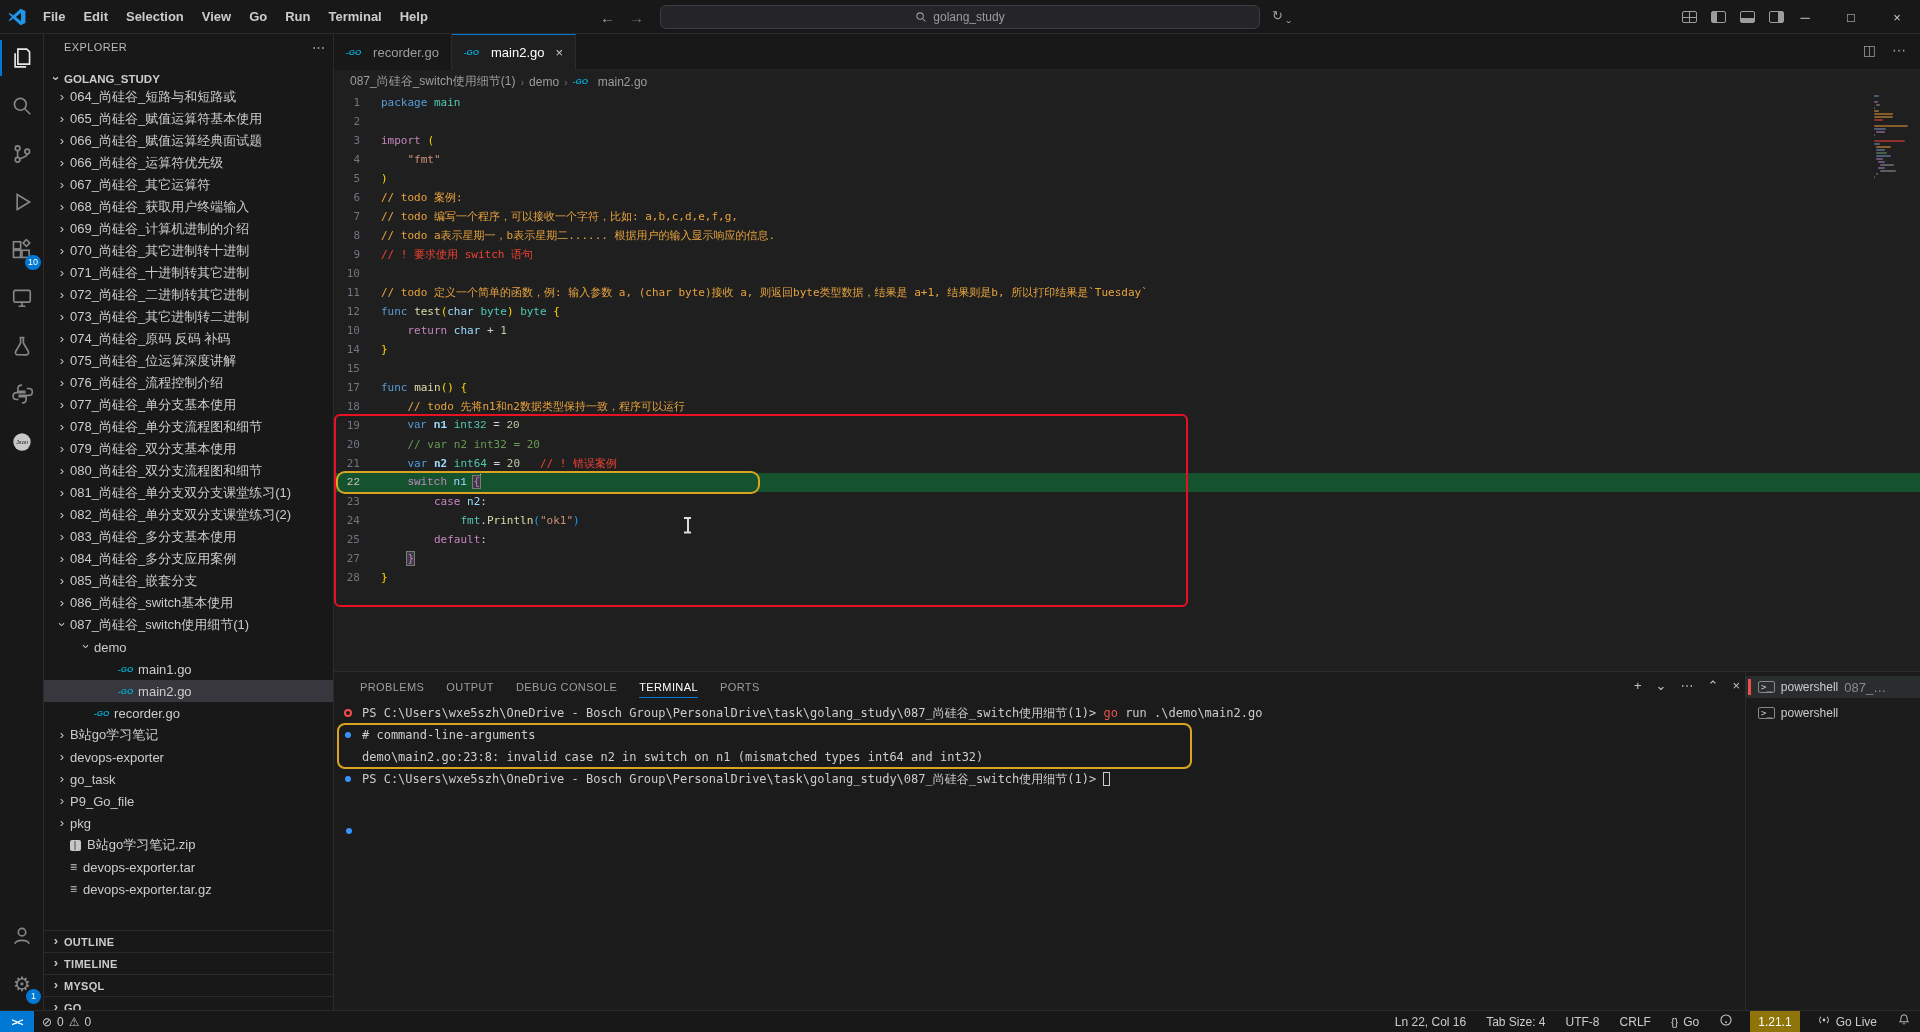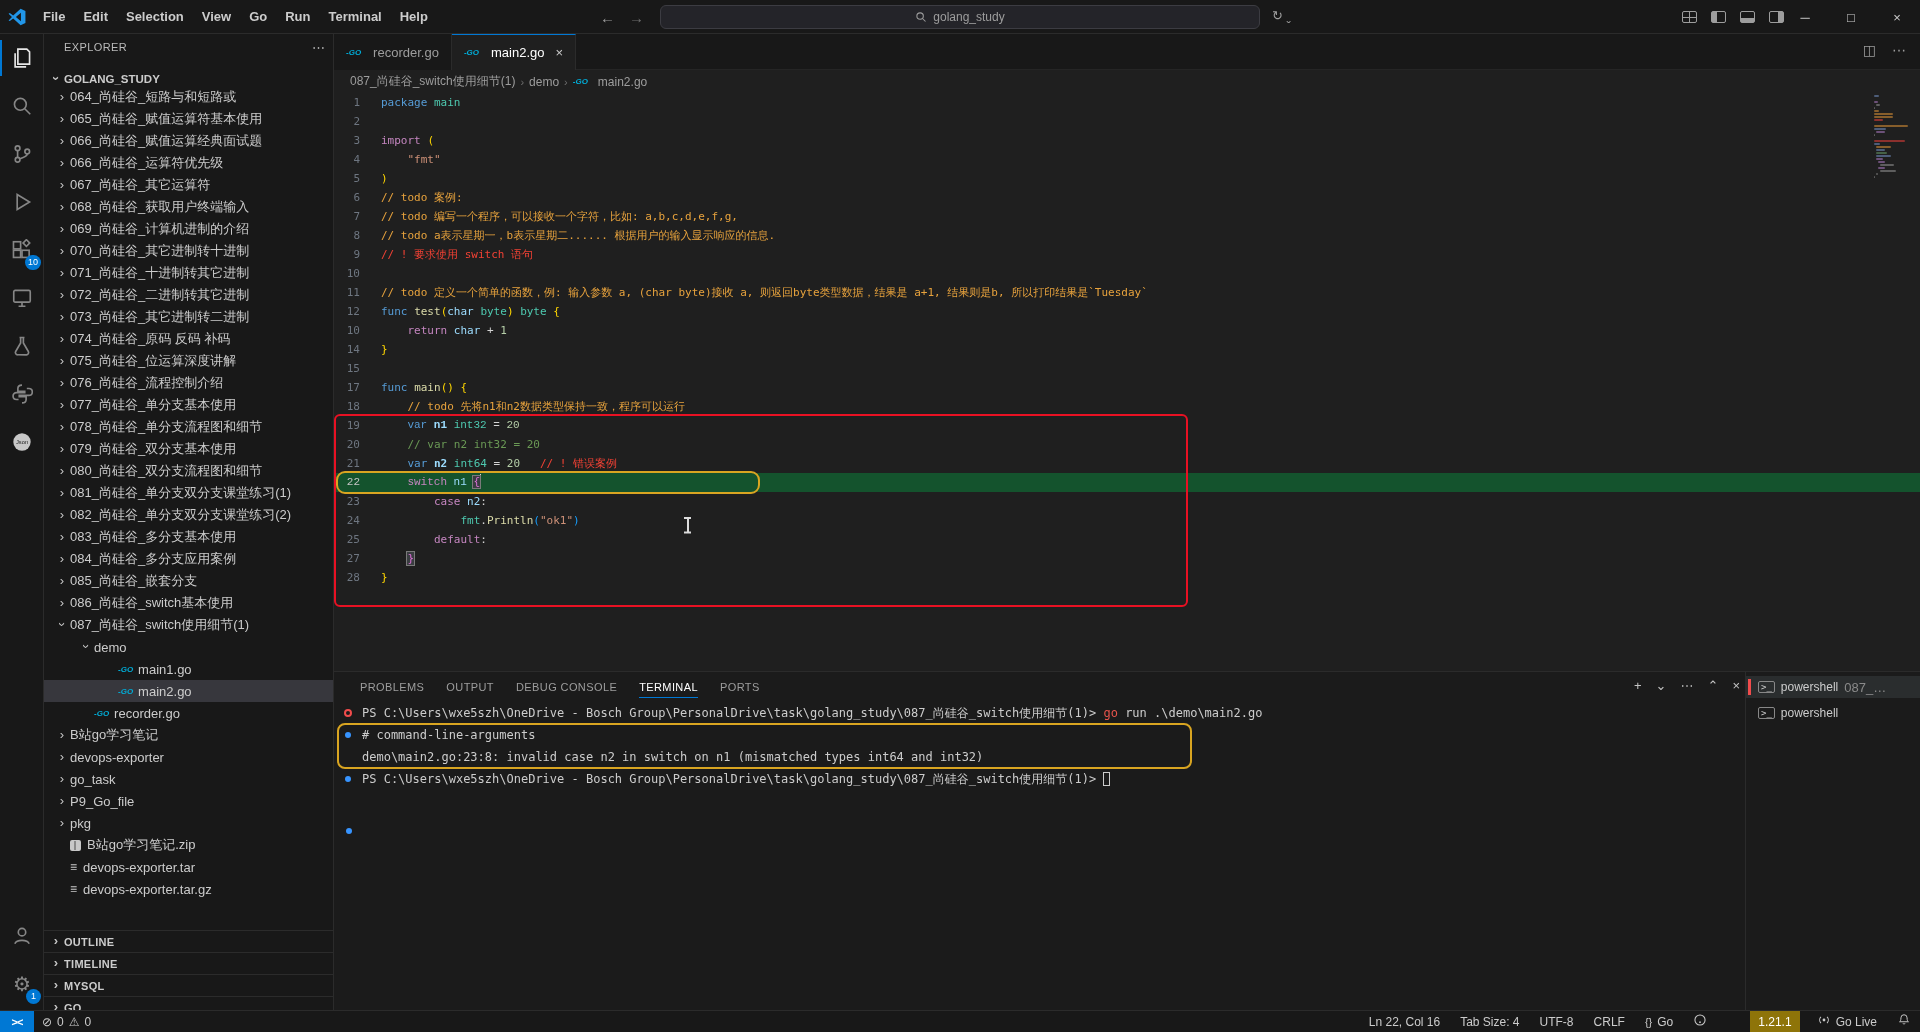--- a/index.html
+++ b/index.html
@@ -143,21 +143,21 @@
 
   
   #statusbar { position:absolute; left:0; top:1010px; width:1920px; height:22px; background:#181818;
                border-top:1px solid #2b2b2b; display:flex; align-items:center; font-size:12px;
                color:#cccccc; z-index:40; }
   #remote-ind { width:34px; height:22px; background:#0078d4; color:#fff; display:flex; align-items:center;
                 justify-content:center; font-size:11px; font-weight:bold; letter-spacing:-1px; }
   #problems { display:flex; gap:5px; padding:0 8px; align-items:center; }
   #sb-right { position:absolute; right:6px; display:flex; align-items:center; gap:14px; height:22px; }
   .sb-item { display:flex; align-items:center; gap:5px; padding:0 3px; height:22px; }
-  .sb-item.gold { background:#8E7409; color:#fff; padding:0 8px;margin-left:26px; }
+  .sb-item.gold { background:#8E7409; color:#fff; padding:0 8px; }
   .sb-item svg { width:14px; height:14px; stroke:currentColor; }
   .braces-glyph { font-size:11px; color:#cccccc; }
 </style>
 </head>
 <body>
 
 <div id="app">
 
   <div id="titlebar">
     <div id="vscode-logo">

